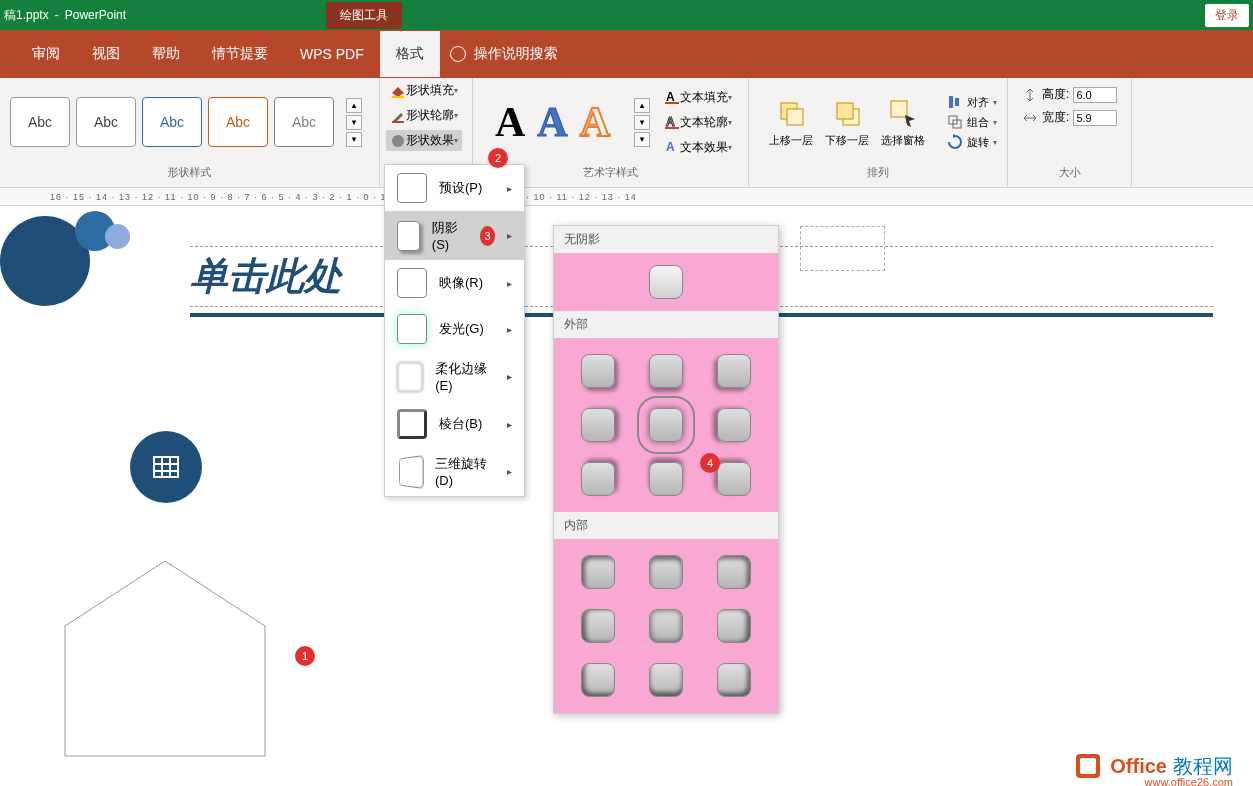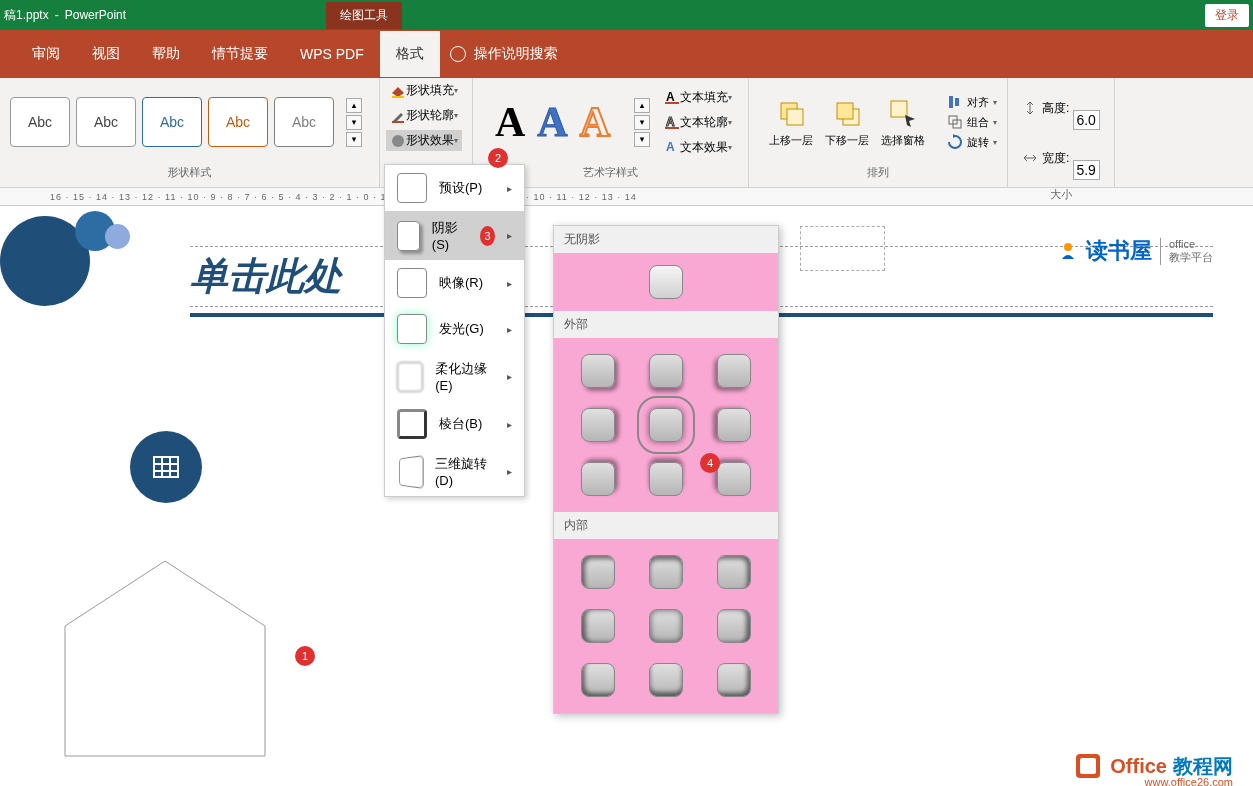--- a/index.html
+++ b/index.html
@@ -43,21 +43,21 @@
     .arrange-grp { display: flex; gap: 4px; padding: 2px 10px; }
     .big-btn { display: flex; flex-direction: column; align-items: center; font-size: 11px; gap: 4px; padding: 2px 4px; }
     .big-btn-icon { width: 32px; height: 32px; }
     
     .arrange-side { display: flex; flex-direction: column; gap: 4px; font-size: 11px; padding: 2px 4px; }
     .small-row { display: flex; align-items: center; gap: 4px; }
     .small-row-icon { width: 16px; height: 16px; }
     
     .size-grp { display: flex; flex-direction: column; gap: 6px; padding: 4px 8px; font-size: 12px; }
     .size-row { display: flex; align-items: center; gap: 4px; }
-    .size-input { width: 27px; border: 1px solid #aaa; padding: 1px 2px; font-size: 14px; background: #fff; margin-top: 24px; }
+    .size-input { width: 44px; border: 1px solid #aaa; padding: 1px 2px; font-size: 11px; background: #fff; }
     
     .ruler { height: 18px; background: #f8f8f8; border-bottom: 1px solid #ccc; font-size: 9px; color: #666; display: flex; align-items: center; padding: 0 50px; letter-spacing: 1px; overflow: hidden; white-space: nowrap; }
     
     .canvas { background: #fff; position: relative; height: 560px; padding: 20px 40px; }
     .slide-title { font-size: 38px; font-weight: bold; color: #1f4e79; font-family: SimSun, serif; font-style: italic; border-bottom: 1px dashed #999; border-top: 1px dashed #999; padding: 4px 0; }
     .title-underline { height: 4px; background: #1f4e79; margin-top: 6px; }
     
     .blue-circles { position: absolute; top: 10px; left: 0; }
     .circle-big { width: 90px; height: 90px; background: #1f4e79; border-radius: 50%; position: absolute; }
     .circle-sm1 { width: 40px; height: 40px; background: #2e6ca4; border-radius: 50%; position: absolute; top: -5px; left: 75px; }
@@ -85,21 +85,21 @@
     .flyout-header { background: #f0f0f0; font-size: 12px; color: #555; padding: 5px 10px; }
     .flyout-grid { display: grid; grid-template-columns: repeat(3, 1fr); gap: 20px; padding: 16px 20px; }
     .shadow-swatch { width: 34px; height: 34px; background: linear-gradient(#e0e0e0, #b5b5b5); border: 1px solid #888; border-radius: 8px; margin: auto; position: relative; }
     .shadow-swatch.no-shadow { background: linear-gradient(#f5f5f5, #d0d0d0); }
     .shadow-swatch.selected { outline: 2px solid #888; outline-offset: 10px; }
     
     .dashed-placeholder { position: absolute; border: 1px dashed #aaa; }
     
     .watermark { position: absolute; bottom: 4px; right: 20px; display: flex; align-items: center; gap: 6px; }
     .watermark-text1 { color: #d94f24; font-size: 20px; font-weight: bold; }
-    .watermark-text2 { color: #0079c0; font-size: 20px; font-weight: bold; }
+    .watermark-text2 { color: #0079c0; font-size: 20px; font-weight: normal; }
     .watermark-url { color: #d94f24; font-size: 11px; position: absolute; bottom: -2px; right: 20px; }
   </style>
 </head>
 <body>
 
 <div class="titlebar">
   <div class="titlebar-left">
     <span>稿1.pptx</span>
     <span style="margin:0 6px">-</span>
     <span>PowerPoint</span>
@@ -305,31 +305,20 @@
     <div class="circle-sm2"></div>
   </div>
 
   <div style="margin-left:150px;margin-top:20px">
     <div class="slide-title">单击此处</div>
     <div class="title-underline"></div>
   </div>
 
   <div class="dashed-placeholder" style="top:20px;left:800px;width:85px;height:45px"></div>
 
-  <div class="logo-right">
-    <svg width="28" height="28">
-        <circle cx="14" cy="10" r="4" fill="#ff9800"></circle>
-        <path d="M8 22 Q14 14 20 22" fill="#0064c8"></path>
-      </svg>
-    <span>读书屋</span>
-    <div style="border-left:1px solid #999;padding-left:8px;margin-left:4px">
-      <div class="sub">office</div>
-      <div class="sub">教学平台</div>
-    </div>
-  </div>
 
   <div class="table-icon-circle">
     <svg width="32" height="32">
         <rect x="4" y="6" width="24" height="20" fill="none" stroke="#fff" stroke-width="2"></rect>
         <line x1="4" y1="13" x2="28" y2="13" stroke="#fff" stroke-width="2"></line>
         <line x1="4" y1="20" x2="28" y2="20" stroke="#fff" stroke-width="2"></line>
         <line x1="12" y1="6" x2="12" y2="26" stroke="#fff" stroke-width="2"></line>
         <line x1="20" y1="6" x2="20" y2="26" stroke="#fff" stroke-width="2"></line>
       </svg>
   </div>

